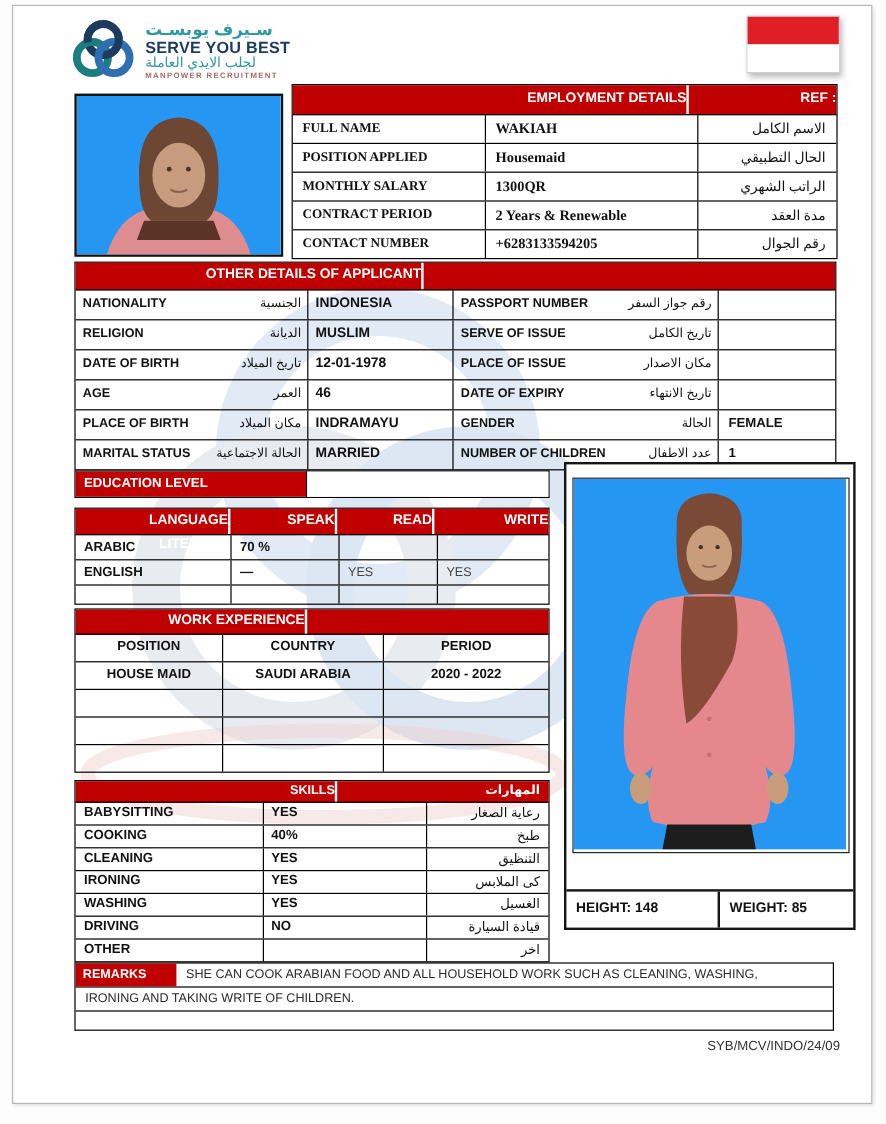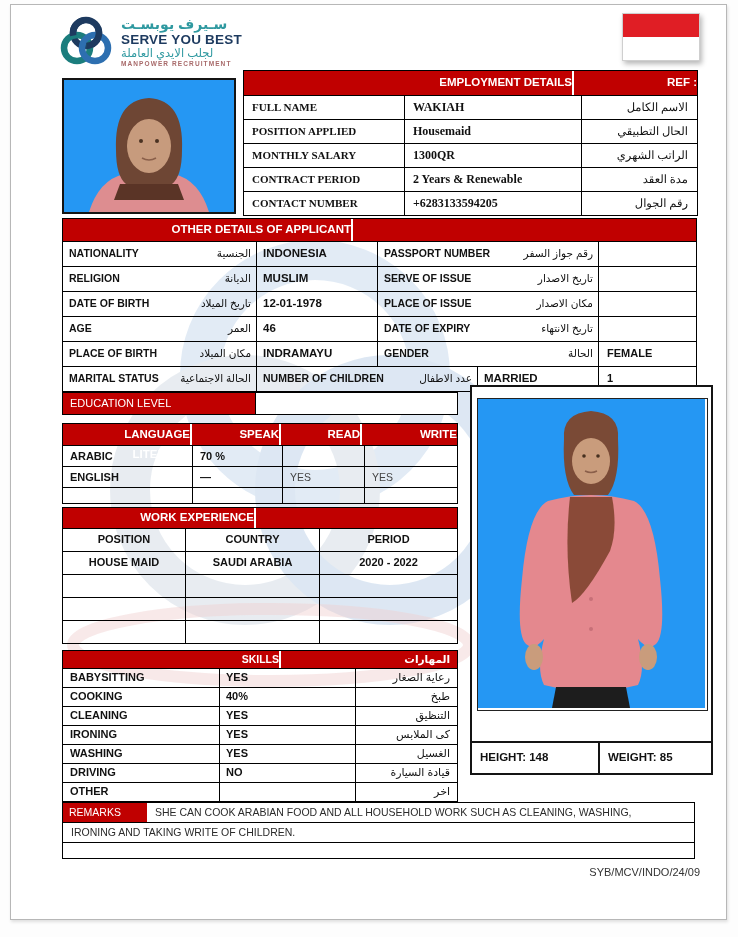--- a/index.html
+++ b/index.html
@@ -6,21 +6,21 @@
   body{
     width:738px;height:937px;position:relative;background:#fdfdfd;
     font-family:"Liberation Sans","DejaVu Sans",sans-serif;color:#111;
     overflow:hidden;
   }
   .abs{position:absolute;box-sizing:border-box;}
   .page{left:10px;top:4px;width:717px;height:916px;background:#fff;
         border:1px solid #b7b7b7;box-shadow:1px 2px 3px rgba(0,0,0,.12);z-index:0;}
   .layer{z-index:2;}
   .wm{z-index:1;pointer-events:none;}
-  .red{background:#C00000;color:#fff;font-weight:normal;}
+  .red{background:#C00000;color:#fff;font-weight:bold;}
   
   .logo{left:58px;top:13px;display:flex;gap:7px;align-items:center;}
   .logo-text{display:flex;flex-direction:column;line-height:1.08;}
   .logo-ar1{font-size:14px;font-weight:bold;color:#2f99a0;direction:rtl;text-align:left;}
   .logo-en{font-size:13.5px;font-weight:bold;color:#1d3a5f;letter-spacing:.2px;}
   .logo-ar2{font-size:11.5px;color:#2f99a0;direction:rtl;text-align:left;}
   .logo-sub{font-size:6.5px;color:#a86a6a;font-weight:bold;letter-spacing:1.1px;}
   
   .flag{left:622px;top:13px;width:78px;height:48px;border:1px solid #cfcfcf;
         box-shadow:2px 3px 5px rgba(0,0,0,.28);}
@@ -202,21 +202,21 @@
     <div class="c b o4"></div>
   </div>
   <div class="trow">
     <div class="c br o1">
         <span class="olab">RELIGION</span>
         <span class="oar">الديانة</span>
       </div>
     <div class="c b br o2">MUSLIM</div>
     <div class="c br o3">
         <span class="olab">SERVE OF ISSUE</span>
-        <span class="oar">تاريخ الاصدار</span>
+        <span class="oar">تاريخ الكامل</span>
       </div>
     <div class="c b o4"></div>
   </div>
   <div class="trow">
     <div class="c br o1">
         <span class="olab">DATE OF BIRTH</span>
         <span class="oar">تاريخ الميلاد</span>
       </div>
     <div class="c b br o2">12-01-1978</div>
     <div class="c br o3">
@@ -247,25 +247,25 @@
         <span class="olab">GENDER</span>
         <span class="oar">الحالة</span>
       </div>
     <div class="c b o4">FEMALE</div>
   </div>
   <div class="trow">
     <div class="c br o1">
         <span class="olab">MARITAL STATUS</span>
         <span class="oar">الحالة الاجتماعية</span>
       </div>
+    <div class="c b br o2">MARRIED</div>
     <div class="c br o3">
         <span class="olab">NUMBER OF CHILDREN</span>
         <span class="oar">عدد الاطفال</span>
       </div>
-    <div class="c b br o2">MARRIED</div>
     <div class="c b o4">1</div>
   </div>
 </div>
 
 <div class="abs layer edu">
   <div class="el red">EDUCATION LEVEL</div>
   <div class="ev"></div>
 </div>
 
 <div class="abs layer tbl lang">

